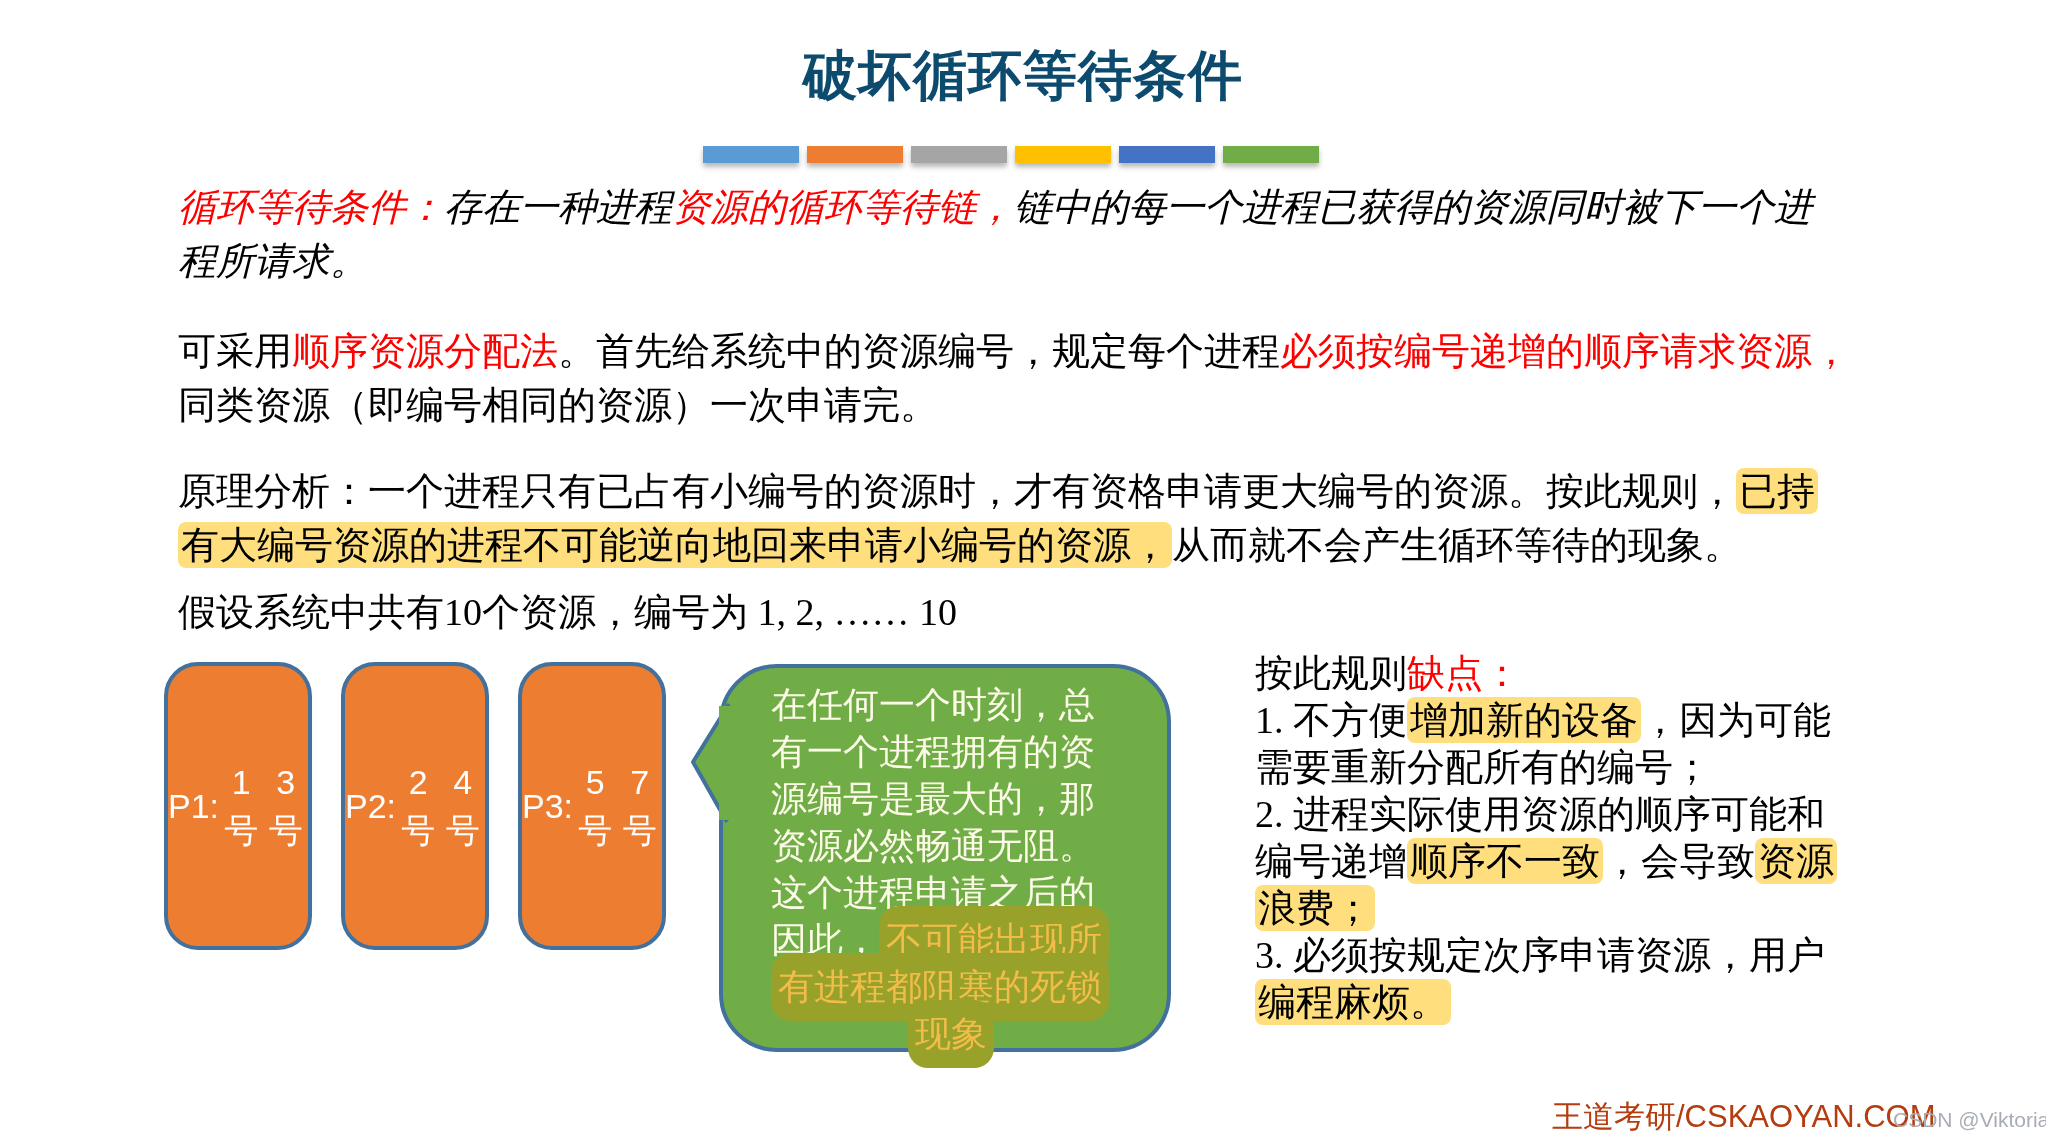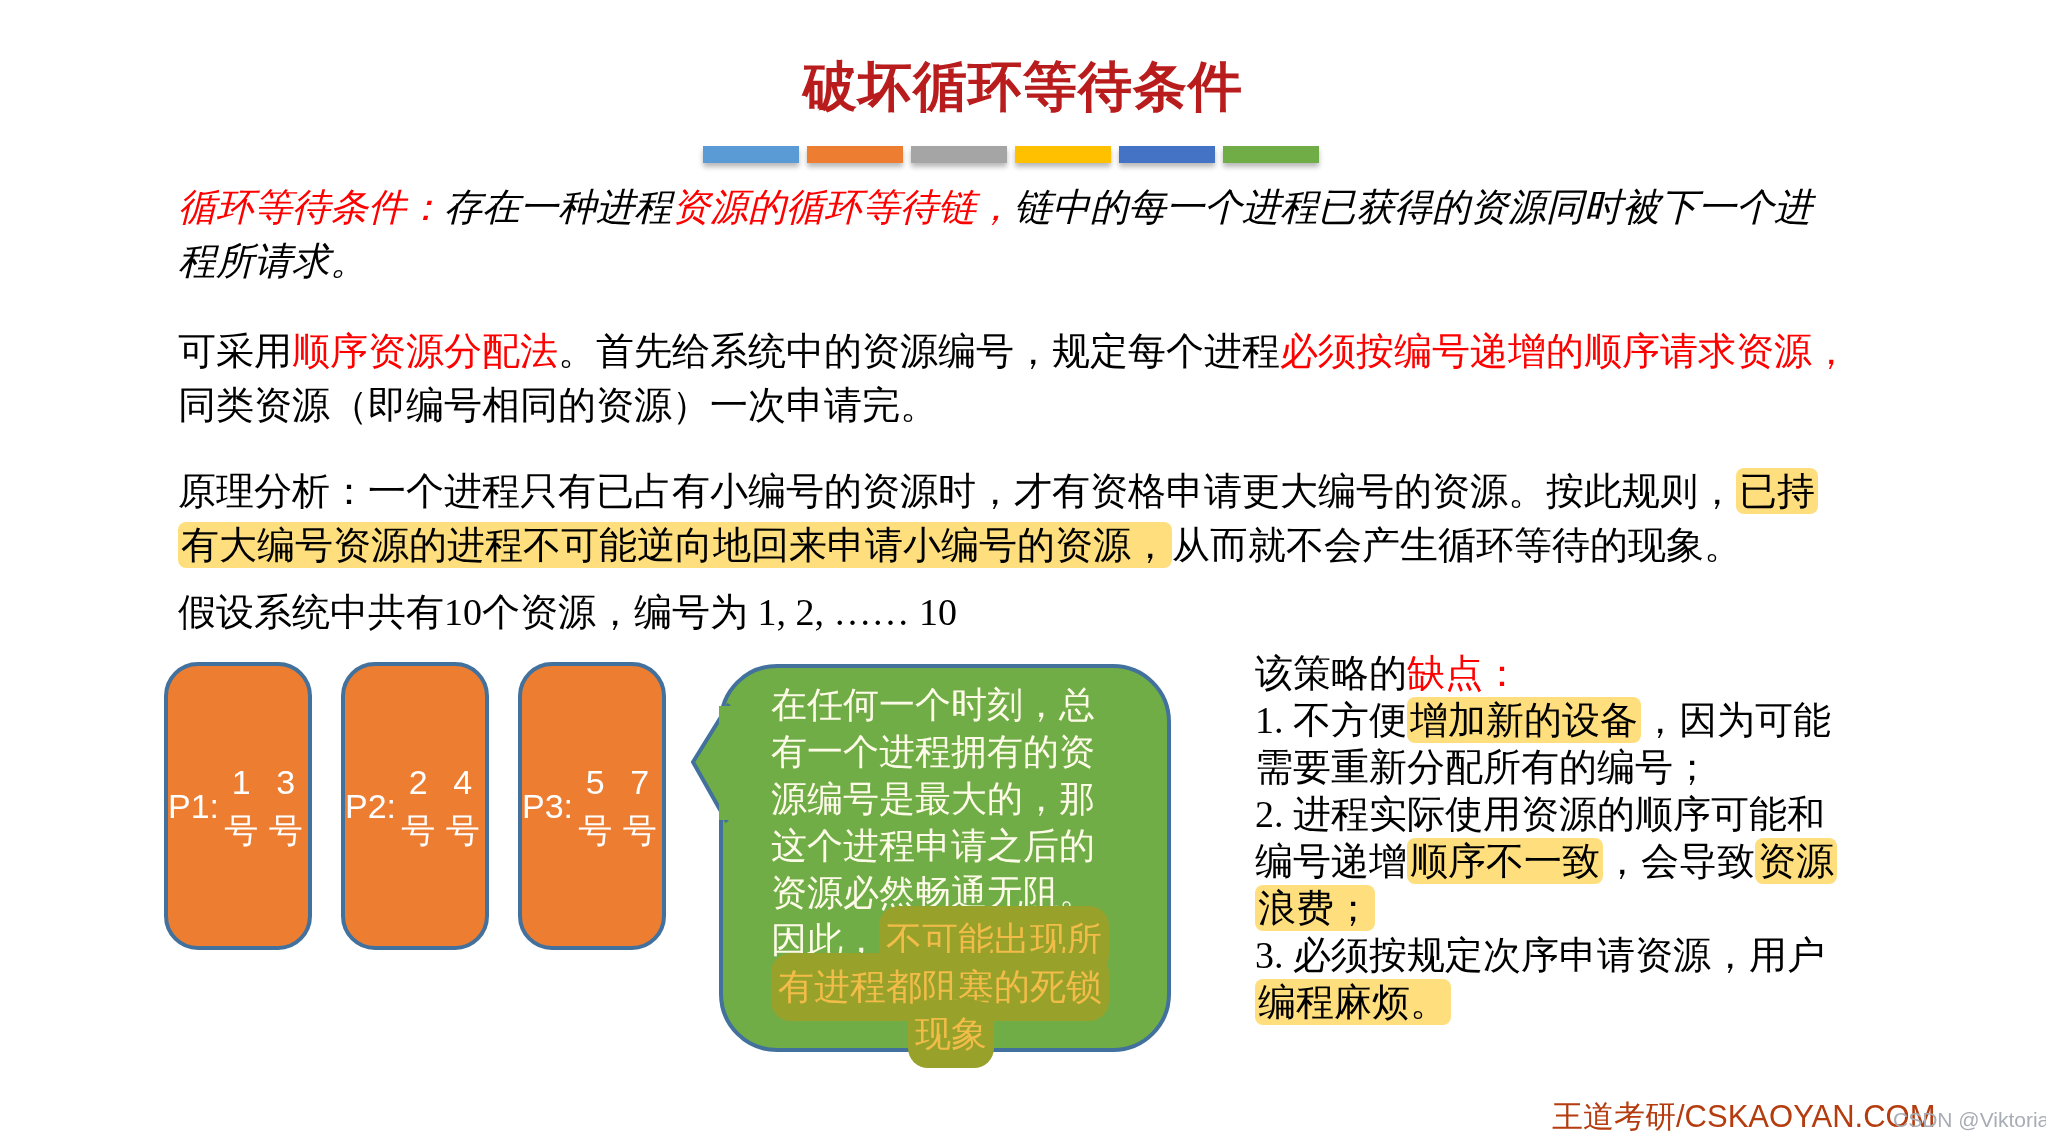--- a/index.html
+++ b/index.html
@@ -6,23 +6,23 @@
   .slide{
     position:relative;
     width:2046px;height:1144px;
     background:#ffffff;
     overflow:hidden;
     font-family:"Liberation Serif","DejaVu Serif",serif;
     color:#000;
   }
   
   .title{
-    position:absolute;top:51px;left:0;width:2046px;
+    position:absolute;top:40px;left:0;width:2046px;
     text-align:center;
-    font-size:54px;font-weight:bold;color:#b91c1c;
+    font-size:54px;font-weight:bold;color:#0c4a6e;
     letter-spacing:1px;
   }
   
   .bars{position:absolute;top:146px;left:703px;display:flex;gap:8px;}
   .bar{width:96px;height:17px;box-shadow:0 4px 5px rgba(0,0,0,0.28);}
   
   .para{position:absolute;left:178px;width:1720px;font-size:38px;line-height:54px;}
   .p1{top:180px;font-style:italic;}
   .p2{top:324px;}
   .p3{top:464px;}
@@ -122,29 +122,29 @@
   </div>
 
   <div class="bubble">
     <svg class="tail" width="42" height="122" viewBox="0 0 42 122">
       <path d="M40 2 L4 60 L38 120" fill="#70AD47" stroke="#41719C" stroke-width="4" stroke-linejoin="round"></path>
       <rect x="30" y="4" width="12" height="114" fill="#70AD47"></rect>
     </svg>
     <div class="line">在任何一个时刻，总</div>
     <div class="line">有一个进程拥有的资</div>
     <div class="line">源编号是最大的，那</div>
+    <div class="line">资源必然畅通无阻。</div>
     <div class="line">这个进程申请之后的</div>
-    <div class="line">资源必然畅通无阻。</div>
     <div class="line"><span>因此，</span><span class="bhl">不可能出现所</span></div>
     <div class="line"><span class="bhl">有进程都阻塞的死锁</span></div>
     <div class="line center"><span class="bhl">现象</span></div>
   </div>
 
   <div class="drawbacks">
-    <div class="line"><span>该策略的</span><span class="red">缺点：</span></div>
+    <div class="line"><span>按此规则</span><span class="red">缺点：</span></div>
     <div class="line"><span>1. 不方便</span><span class="hl">增加新的设备</span><span>，因为可能</span></div>
     <div class="line"><span>需要重新分配所有的编号；</span></div>
     <div class="line"><span>2. 进程实际使用资源的顺序可能和</span></div>
     <div class="line"><span>编号递增</span><span class="hl">顺序不一致</span><span>，会导致</span><span class="hl">资源</span></div>
     <div class="line"><span class="hl">浪费；</span></div>
     <div class="line"><span>3. 必须按规定次序申请资源，用户</span></div>
     <div class="line"><span class="hl">编程麻烦。</span></div>
   </div>
 
   <div class="brand">王道考研/CSKAOYAN.COM</div>

